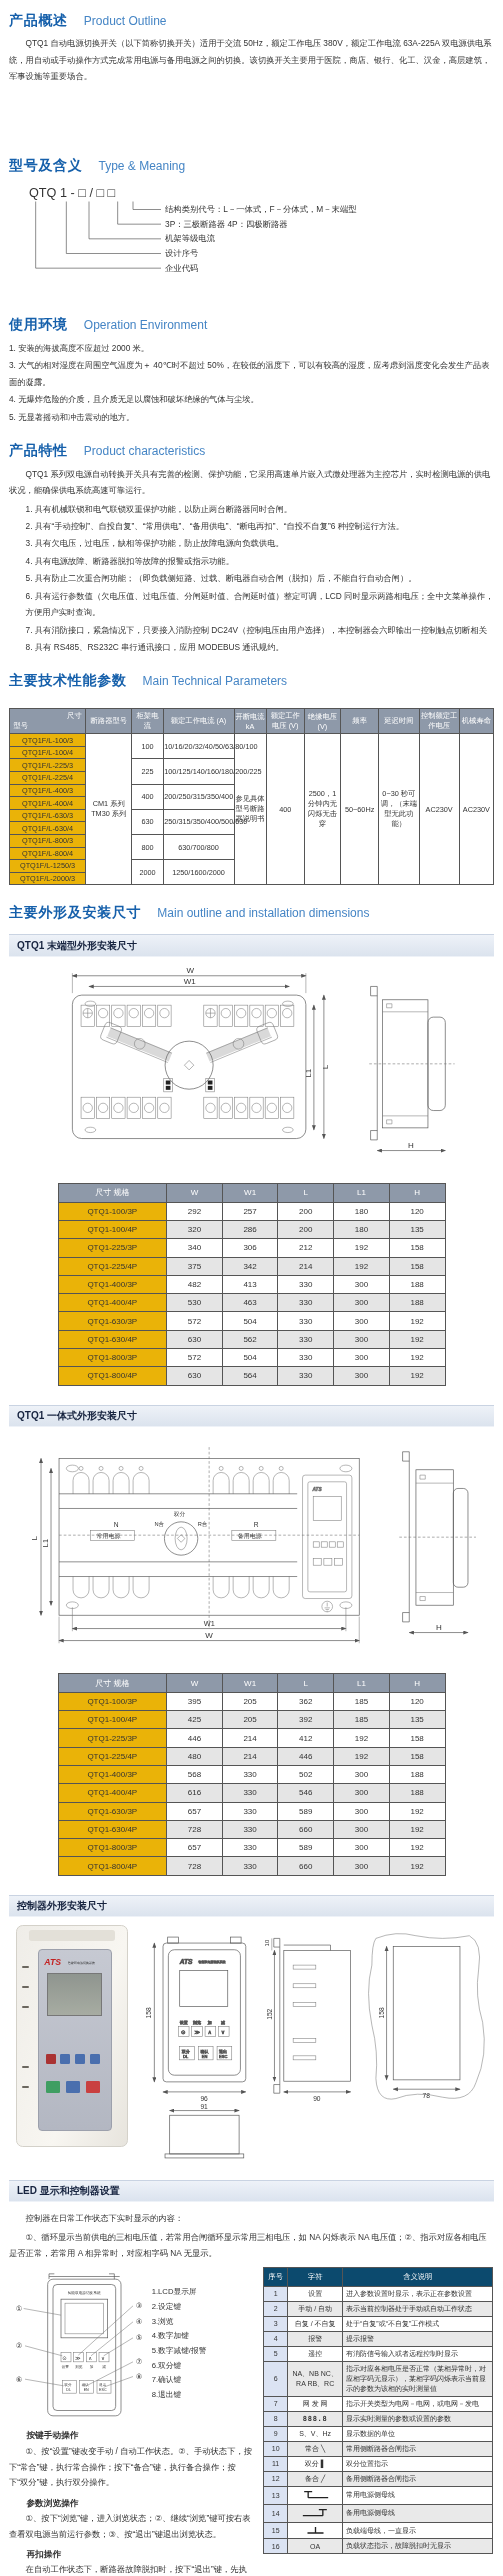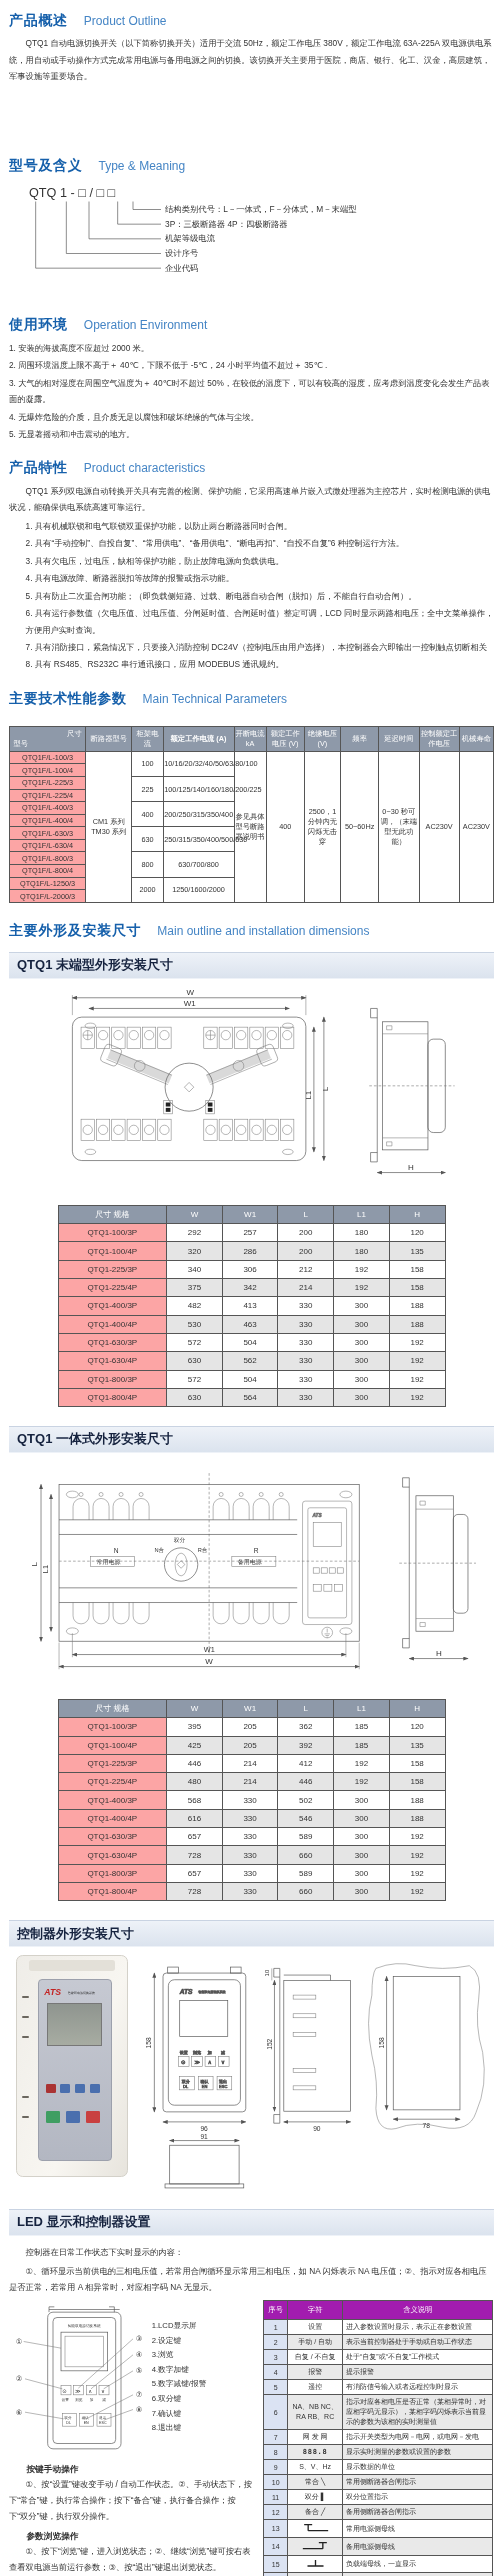--- a/index.html
+++ b/index.html
@@ -8,42 +8,42 @@
   
   .sec{margin:17.3px 0 6.7px 0;line-height:1.2;}
   .sec .zh{color:#1660ab;font-weight:bold;font-size:14px;letter-spacing:0.7px;}
   .sec .en{color:#4585c5;font-size:12px;margin-left:16px;}
   .body-p{font-size:8.3px;line-height:1.95;margin:2.7px 0;}
   .indent{text-indent:2em;}
   .li{font-size:8.3px;line-height:1.95;margin:1.3px 0;}
   .li-ind{font-size:8.3px;line-height:1.95;margin:1.3px 0;padding-left:2em;}
   
   .bar{background:linear-gradient(#eef2f8,#dbe3ee);border-top:0.7px solid #c9d3e2;border-bottom:0.7px solid #eef2f8;
-       padding:3.3px 8px;font-weight:bold;font-size:13px;color:#16233f;margin:13.3px 0 8px 0;}
+       padding:3.3px 8px;font-weight:bold;font-size:10px;color:#16233f;margin:13.3px 0 8px 0;}
   
   table.std{border-collapse:collapse;margin:19px auto;border:1.3px solid #333;}
   table.std th{background:#8e99a9;color:#fff;font-weight:normal;border:0.7px solid #555;padding:3.3px 1.3px;font-size:8px;}
   table.std td{border:0.7px solid #555;text-align:center;padding:2px 2px;font-size:8px;vertical-align:middle;}
-  table.std td.model{background:#fca5a5;}
+  table.std td.model{background:#eab308;}
   table.dim{width:388px;}
   table.dim td{height:13.3px;}
   table.dim tr.alt td:not(.model){background:#e5e5e5;}
   table.tech{width:485px;table-layout:fixed;}
   table.tech td{font-size:7.3px;padding:1.3px 0.7px;}
   table.tech th{font-size:7.3px;padding:2px 0.7px;}
   th.corner{position:relative;width:72px;
     background-image:linear-gradient(to bottom right,transparent calc(50% - 0.5px),#fff calc(50% - 0.5px),#fff calc(50% + 0.5px),transparent calc(50% + 0.5px)),linear-gradient(#8e99a9,#8e99a9);}
   th.corner .t-top{display:block;text-align:right;padding-right:2.7px;}
   th.corner .t-bot{display:block;text-align:left;padding-left:2.7px;}
   
   .led-cols{display:flex;gap:9.3px;align-items:flex-start;margin-top:5.3px;}
   .led-left{width:245px;}
   .led-right{width:230px;}
   table.led{border-collapse:collapse;border:1.3px solid #333;width:230px;}
-  table.led th{background:#a21caf;color:#fff;font-weight:normal;border:0.7px solid #555;font-size:7.3px;padding:4px 1.3px;}
+  table.led th{background:#0c4a6e;color:#fff;font-weight:normal;border:0.7px solid #555;font-size:7.3px;padding:4px 1.3px;}
   table.led td{border:0.7px solid #555;font-size:7px;padding:2px 2.7px;vertical-align:middle;}
   table.led td.no{background:#dbe3f3;text-align:center;width:17.3px;}
   table.led td.ch{text-align:center;width:49px;}
   table.led td.desc{text-align:left;}
   table.led tr.alt td.desc,table.led tr.alt td.ch{background:#e9e9e9;}
   .seg{font-family:"DejaVu Sans Mono",monospace;font-weight:bold;letter-spacing:0.7px;}
   .op-t{font-size:8.7px;font-weight:bold;margin:6.7px 0 1.3px 0;padding-left:2em;}
   .op-b{font-size:8.3px;line-height:1.9;margin:0;text-indent:2em;}
   .face-wrap{display:flex;gap:2.7px;align-items:flex-start;}
   .legend{margin-top:18.7px;}
@@ -94,21 +94,20 @@
     <text x="234" y="114" font-size="12.5">设计序号</text>
     <text x="234" y="136" font-size="12.5">企业代码</text>
   </svg>
 
   
   <div class="sec" style="margin-top:27px;">
     <span class="zh">使用环境</span><span class="en">Operation Environment</span>
   </div>
   <div>
       <p class="li">1. 安装的海拔高度不应超过 2000 米。</p>
-      <p class="li">2. 周围环境温度上限不高于＋ 40℃，下限不低于 -5℃，24 小时平均值不超过＋ 35℃ .</p>
       <p class="li">3. 大气的相对湿度在周围空气温度为＋ 40℃时不超过 50%，在较低的温度下，可以有较高的湿度，应考虑到温度变化会发生产品表面的凝露。</p>
       <p class="li">4. 无爆炸危险的介质，且介质无足以腐蚀和破坏绝缘的气体与尘埃。</p>
       <p class="li">5. 无显著摇动和冲击震动的地方。</p>
     </div>
 
   
   <div class="sec">
     <span class="zh">产品特性</span><span class="en">Product characteristics</span>
   </div>
   <p class="body-p indent">QTQ1 系列双电源自动转换开关具有完善的检测、保护功能，它采用高速单片嵌入式微处理器为主控芯片，实时检测电源的供电状况，能确保供电系统高速可靠运行。</p>
@@ -129,21 +128,21 @@
   </div>
   <table class="std tech">
     <thead>
         <tr>
           <th class="corner">
             <span class="t-top">尺寸</span>
             <span class="t-bot">型号</span>
           </th>
           <th style="width: 43px;">断路器型号</th>
           <th style="width: 28px;">柜架电流</th>
-          <th style="width: 67px; font-weight: bold;">额定工作电流 (A)</th>
+          <th style="width: 67px;">额定工作电流 (A)</th>
           <th style="width: 29px;">开断电流 kA</th>
           <th style="width: 35px;">额定工作电压 (V)</th>
           <th style="width: 33px;">绝缘电压 (V)</th>
           <th style="width: 35px;">频率</th>
           <th style="width: 37px;">延迟时间</th>
           <th style="width: 37px;">控制额定工作电压</th>
           <th style="width: 31px;">机械寿命</th>
         </tr>
       </thead>
     <tbody>

